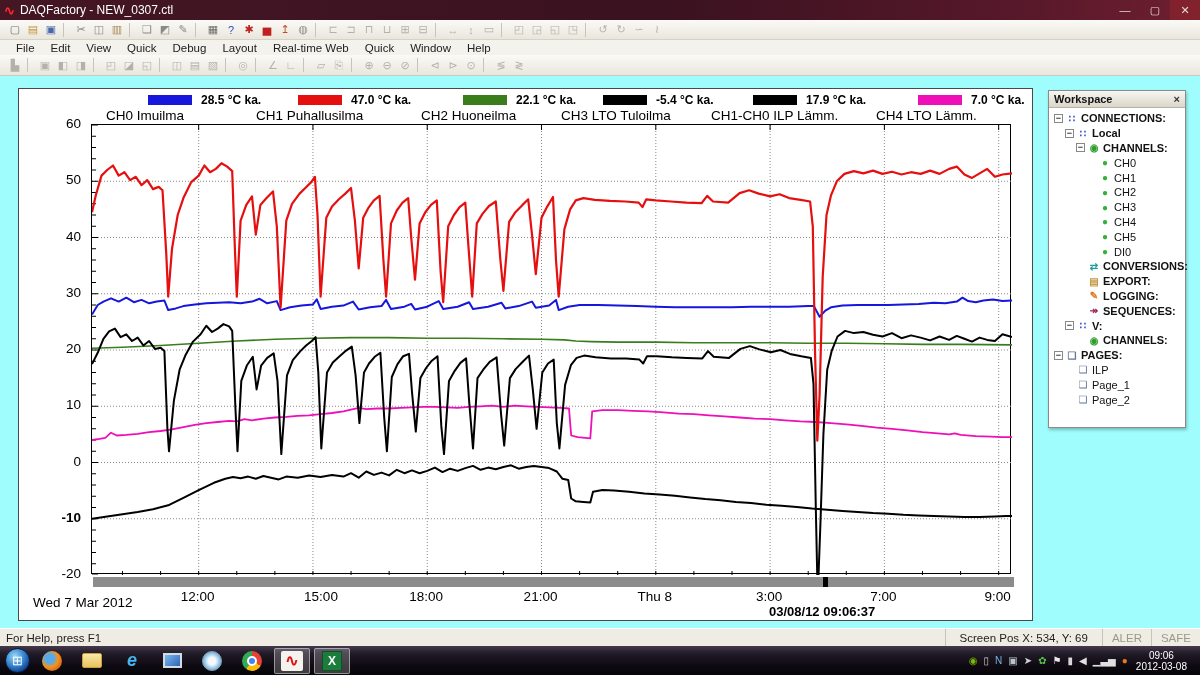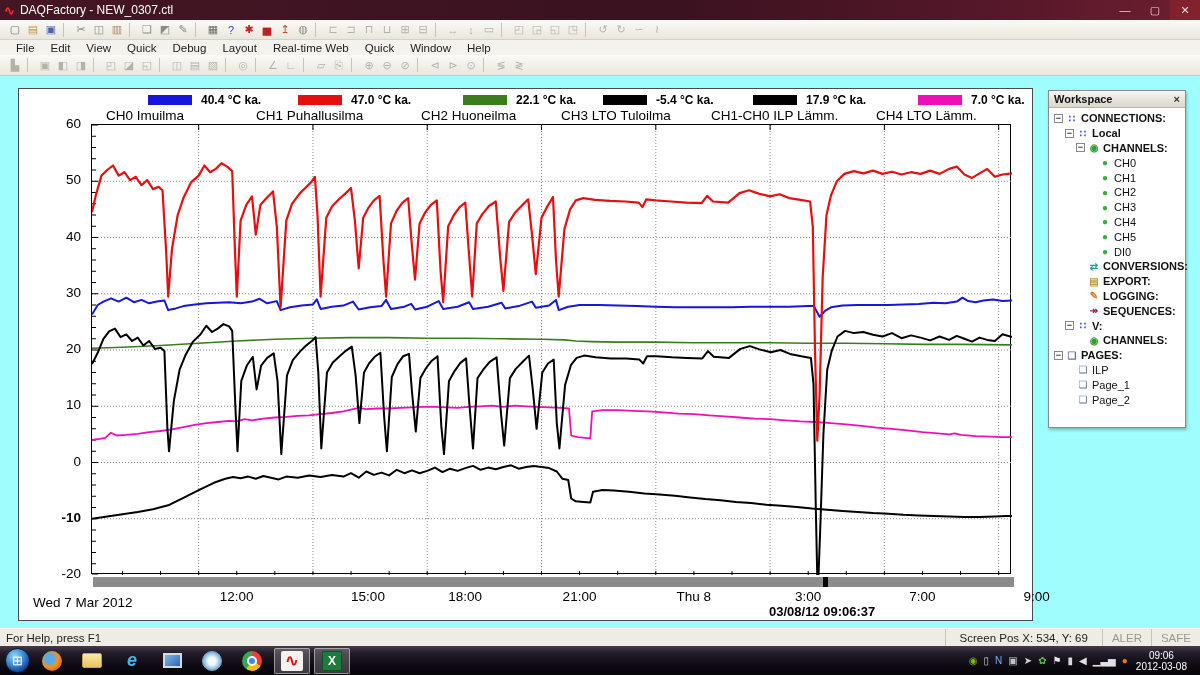--- a/index.html
+++ b/index.html
@@ -37,21 +37,21 @@
   .leg-entry { position:absolute; top:5px; width:170px; font-size:12px; }
   .leg-line1 { display:flex; align-items:center; padding-left:42px; height:12px; }
   .leg-swatch { width:44px; height:10px; margin-right:9px; }
   .leg-value { font-weight:bold; color:#000; white-space:nowrap; }
   .leg-name { font-size:13.5px; color:#000; margin-top:2px; white-space:nowrap; }
 
   .plot { position:absolute; left:72px; top:35px; width:920px; height:450px; border:1px solid #000; }
   .plot svg { position:absolute; left:0; top:0; }
 
   .ylabel { position:absolute; width:54px; text-align:right; font-size:13.5px; color:#000; }
-  .xlabel { position:absolute; top:500px; font-size:13.5px; color:#000; transform:translateX(-50%); white-space:nowrap;margin-left:39px; }
+  .xlabel { position:absolute; top:500px; font-size:13.5px; color:#000; transform:translateX(-50%); white-space:nowrap; }
   .scrollband { position:absolute; left:74px; top:488px; width:921px; height:10px; background:#8c8c8c; }
   .scroll-marker { position:absolute; top:0; width:5px; height:100%; background:#000; }
   .date-label { position:absolute; left:14px; top:506px; font-size:13.5px; color:#000; }
   .footer-consumption { position:absolute; left:400px; top:515px; font-size:13px; font-weight:bold; color:#000; }
   .footer-datetime { position:absolute; left:750px; top:515px; font-size:13px; font-weight:bold; color:#000; }
 
   
   .workspace { position:absolute; left:1048px; top:14px; width:138px; height:338px; background:#fff;
     border:1px solid #8b8b8b; box-shadow:1px 2px 3px rgba(0,0,0,.25); font-size:11px; }
   .ws-header { height:17px; background:linear-gradient(#f7f6f1,#dad6ca); border-bottom:1px solid #b7b3a6;
@@ -199,21 +199,21 @@
       <span class="tb-icon" style="color: rgb(180, 178, 168);">≷</span>
     </div>
 
   <div class="workarea">
 
     <div class="chartpanel">
       <div id="legend">
           <div class="leg-entry" style="left: 87px;">
             <div class="leg-line1">
               <span class="leg-swatch" style="background: rgb(22, 22, 221);"></span>
-              <span class="leg-value">40.4 °C ka.</span>
+              <span class="leg-value">28.5 °C ka.</span>
             </div>
             <div class="leg-name">CH0 Imuilma</div>
           </div>
           <div class="leg-entry" style="left: 237px;">
             <div class="leg-line1">
               <span class="leg-swatch" style="background: rgb(230, 15, 15);"></span>
               <span class="leg-value">47.0 °C ka.</span>
             </div>
             <div class="leg-name">CH1 Puhallusilma</div>
           </div>
@@ -353,21 +353,21 @@
             <polyline points="0.0,393.8 15.2,391.5 30.5,389.3 45.7,387.0 61.0,384.2 76.2,380.3 91.4,372.9 106.7,365.1 121.9,357.8 133.3,353.8 141.0,352.1 148.6,353.2 156.2,351.6 163.8,353.8 171.4,351.0 179.0,352.7 186.7,354.4 194.3,351.6 205.7,352.7 217.1,350.4 228.6,352.1 240.0,349.9 251.4,351.6 259.0,348.2 266.7,352.7 274.3,346.5 281.9,349.9 289.5,347.6 297.1,350.4 304.8,344.8 312.4,348.2 320.0,345.4 327.6,348.2 335.2,345.9 342.9,342.6 350.5,347.1 358.1,343.7 365.7,345.9 373.3,343.1 381.0,340.9 388.6,344.8 396.2,342.6 403.8,344.3 411.4,342.0 419.0,340.3 426.7,343.7 434.3,342.0 441.9,340.9 449.5,342.0 457.1,343.1 464.8,346.5 470.5,353.8 476.2,354.9 479.2,373.5 483.8,376.3 491.4,376.9 498.3,377.4 501.0,366.8 510.5,365.1 521.9,365.6 537.1,366.8 552.4,368.4 567.6,369.6 582.9,370.7 598.1,372.4 613.3,374.1 628.6,375.2 643.8,376.9 659.0,378.0 674.3,379.7 689.5,380.8 704.8,381.9 720.0,383.6 735.2,384.8 750.5,385.9 765.7,387.0 781.0,388.1 796.2,388.7 811.4,389.8 826.7,390.4 841.9,390.9 857.1,391.5 872.4,392.1 887.6,392.1 902.9,391.5 914.3,390.9 920.0,390.9" fill="none" stroke="#000000" stroke-width="2" stroke-linejoin="round"></polyline>
             <polyline points="0.0,239.1 5.7,227.8 11.4,213.8 17.1,206.4 22.9,203.6 28.6,212.1 34.3,209.3 40.0,216.0 45.7,212.6 51.4,220.5 57.1,216.0 62.9,223.9 68.6,222.8 72.4,226.1 75.4,303.8 77.0,326.3 81.9,275.6 87.6,244.7 93.3,230.6 101.0,216.6 108.6,209.3 114.3,200.8 120.0,207.0 125.7,203.6 131.4,199.1 137.1,201.4 140.2,205.9 143.6,286.9 145.5,326.3 149.3,255.9 155.0,240.2 160.8,231.8 164.6,264.4 169.1,240.7 175.2,232.9 181.7,228.4 185.5,255.9 189.3,329.1 195.0,250.3 200.8,235.1 208.4,226.1 214.1,220.5 219.8,216.0 223.6,212.1 226.3,247.5 229.3,323.4 235.0,247.5 240.8,237.4 247.6,231.2 254.1,225.6 259.8,221.6 263.6,250.3 267.4,298.1 272.0,247.5 277.0,238.5 282.7,231.8 288.4,227.8 292.2,292.5 294.9,326.3 299.8,252.0 305.5,239.1 311.2,231.2 317.0,228.9 320.0,267.2 323.8,306.6 328.4,253.1 334.1,243.0 339.8,235.7 345.5,231.2 349.3,300.9 352.0,329.1 357.0,255.9 362.7,245.8 368.4,237.9 374.1,233.4 377.1,275.6 381.0,323.4 385.5,253.1 391.2,244.7 397.7,236.8 404.6,232.3 409.1,289.7 412.2,320.6 417.9,253.1 423.6,244.1 431.2,236.3 437.0,230.6 440.8,264.4 444.6,303.8 450.3,247.5 456.0,238.5 461.7,234.6 464.8,298.1 467.4,323.4 473.1,259.9 478.9,240.2 484.6,232.9 492.2,230.6 503.6,232.3 518.9,233.4 534.1,233.4 547.4,234.6 551.2,238.5 555.0,231.2 564.6,231.2 579.8,232.3 595.0,232.9 610.3,233.4 616.0,226.1 621.7,231.8 637.0,232.9 648.4,223.9 657.9,221.1 667.4,224.4 678.9,227.3 688.4,225.0 697.9,228.9 709.3,231.2 718.9,232.9 721.5,258.8 723.8,382.5 725.7,472.5 728.4,399.4 731.4,309.4 735.2,244.7 739.8,225.6 745.5,211.5 753.1,205.9 761.9,208.1 771.4,207.0 781.0,209.8 790.5,211.5 800.0,208.1 809.5,213.2 819.0,210.4 828.6,212.6 838.1,215.4 847.6,211.5 857.1,214.9 864.8,210.9 872.4,213.8 880.0,216.6 887.6,212.6 895.2,214.9 902.9,216.0 910.5,209.3 920.0,212.1" fill="none" stroke="#000000" stroke-width="2" stroke-linejoin="round"></polyline>
             <polyline points="0.0,87.2 3.8,70.3 9.5,50.6 15.2,45.0 21.0,40.5 26.7,50.6 32.4,47.2 38.1,55.1 43.8,51.8 49.5,60.2 55.2,55.1 61.0,64.1 66.7,61.9 70.5,65.3 74.3,129.4 76.2,171.6 80.0,123.8 85.7,90.0 91.4,73.1 99.0,57.4 106.7,50.6 112.4,40.5 118.1,47.2 123.8,43.9 129.5,38.2 135.2,41.6 140.2,46.1 142.9,123.8 144.8,171.6 148.6,95.6 154.3,79.9 160.0,71.4 163.8,109.7 168.4,79.9 174.5,73.1 181.0,66.4 184.8,101.3 188.6,182.8 194.3,95.6 200.0,78.8 207.6,68.6 213.3,63.0 219.0,57.4 222.9,51.8 225.5,90.0 228.6,171.6 234.3,92.8 240.0,81.6 246.9,74.3 253.3,68.6 259.0,63.0 262.9,95.6 266.7,143.4 271.2,92.8 276.2,83.2 281.9,75.4 287.6,70.9 291.4,135.0 294.1,171.6 299.0,98.4 304.8,85.5 310.5,77.6 316.2,73.1 319.2,112.5 323.0,154.7 327.6,98.4 333.3,87.2 339.0,79.9 344.8,75.4 348.6,146.3 351.2,177.2 356.2,101.3 361.9,90.0 367.6,82.1 373.3,77.6 376.4,120.9 380.2,171.6 384.8,98.4 390.5,88.9 397.0,81.0 403.8,76.5 408.4,135.0 411.4,165.9 417.1,96.8 422.9,87.8 430.5,79.9 436.2,74.3 440.0,109.7 443.8,149.1 449.5,92.8 455.2,81.6 461.0,72.0 464.0,135.0 466.7,171.6 472.4,104.1 478.1,84.4 483.8,75.4 491.4,73.1 502.9,74.8 518.1,75.9 533.3,76.5 546.7,77.6 550.5,82.1 554.3,74.3 563.8,75.4 579.0,76.5 594.3,77.6 609.5,78.2 615.2,70.9 621.0,76.5 636.2,77.6 647.6,68.1 657.1,65.3 666.7,68.6 678.1,71.4 687.6,69.2 697.1,73.1 708.6,74.8 718.1,76.5 720.8,101.3 723.0,225.0 725.3,315.6 727.6,270.0 730.7,151.9 734.5,90.0 739.0,70.3 744.8,56.3 752.4,48.9 761.9,46.1 771.4,48.4 781.0,45.6 790.5,48.9 800.0,46.7 809.5,49.5 819.0,47.2 828.6,48.9 838.1,45.6 847.6,48.9 857.1,43.9 864.8,41.6 872.4,49.5 880.0,52.9 887.6,48.4 895.2,43.9 902.9,51.8 910.5,49.5 920.0,48.4" fill="none" stroke="#e60f0f" stroke-width="2.2" stroke-linejoin="round"></polyline>
           </svg>
       </div>
       <div class="scrollband">
         <div class="scroll-marker" id="scroll-marker" style="left: 730px;"></div>
       </div>
       <div id="xlabels">
           <div class="xlabel" style="left: 178.667px;">12:00</div>
-          <div class="xlabel" style="left: 310px;">15:00</div>
+          <div class="xlabel" style="left: 302px;">15:00</div>
           <div class="xlabel" style="left: 407.238px;">18:00</div>
           <div class="xlabel" style="left: 521.524px;">21:00</div>
           <div class="xlabel" style="left: 635.81px;">Thu 8</div>
           <div class="xlabel" style="left: 750.095px;">3:00</div>
           <div class="xlabel" style="left: 864.381px;">7:00</div>
           <div class="xlabel" style="left: 978.667px;">9:00</div>
         </div>
       <div class="date-label">Wed 7 Mar 2012</div>
       <div class="footer-datetime">03/08/12 09:06:37</div>
     </div>

